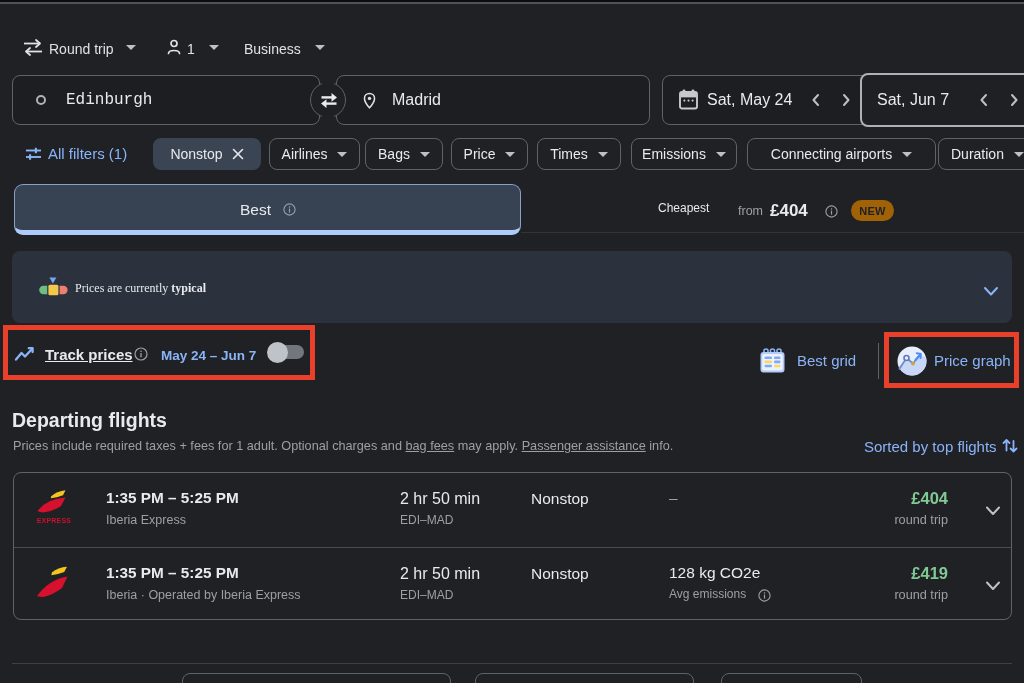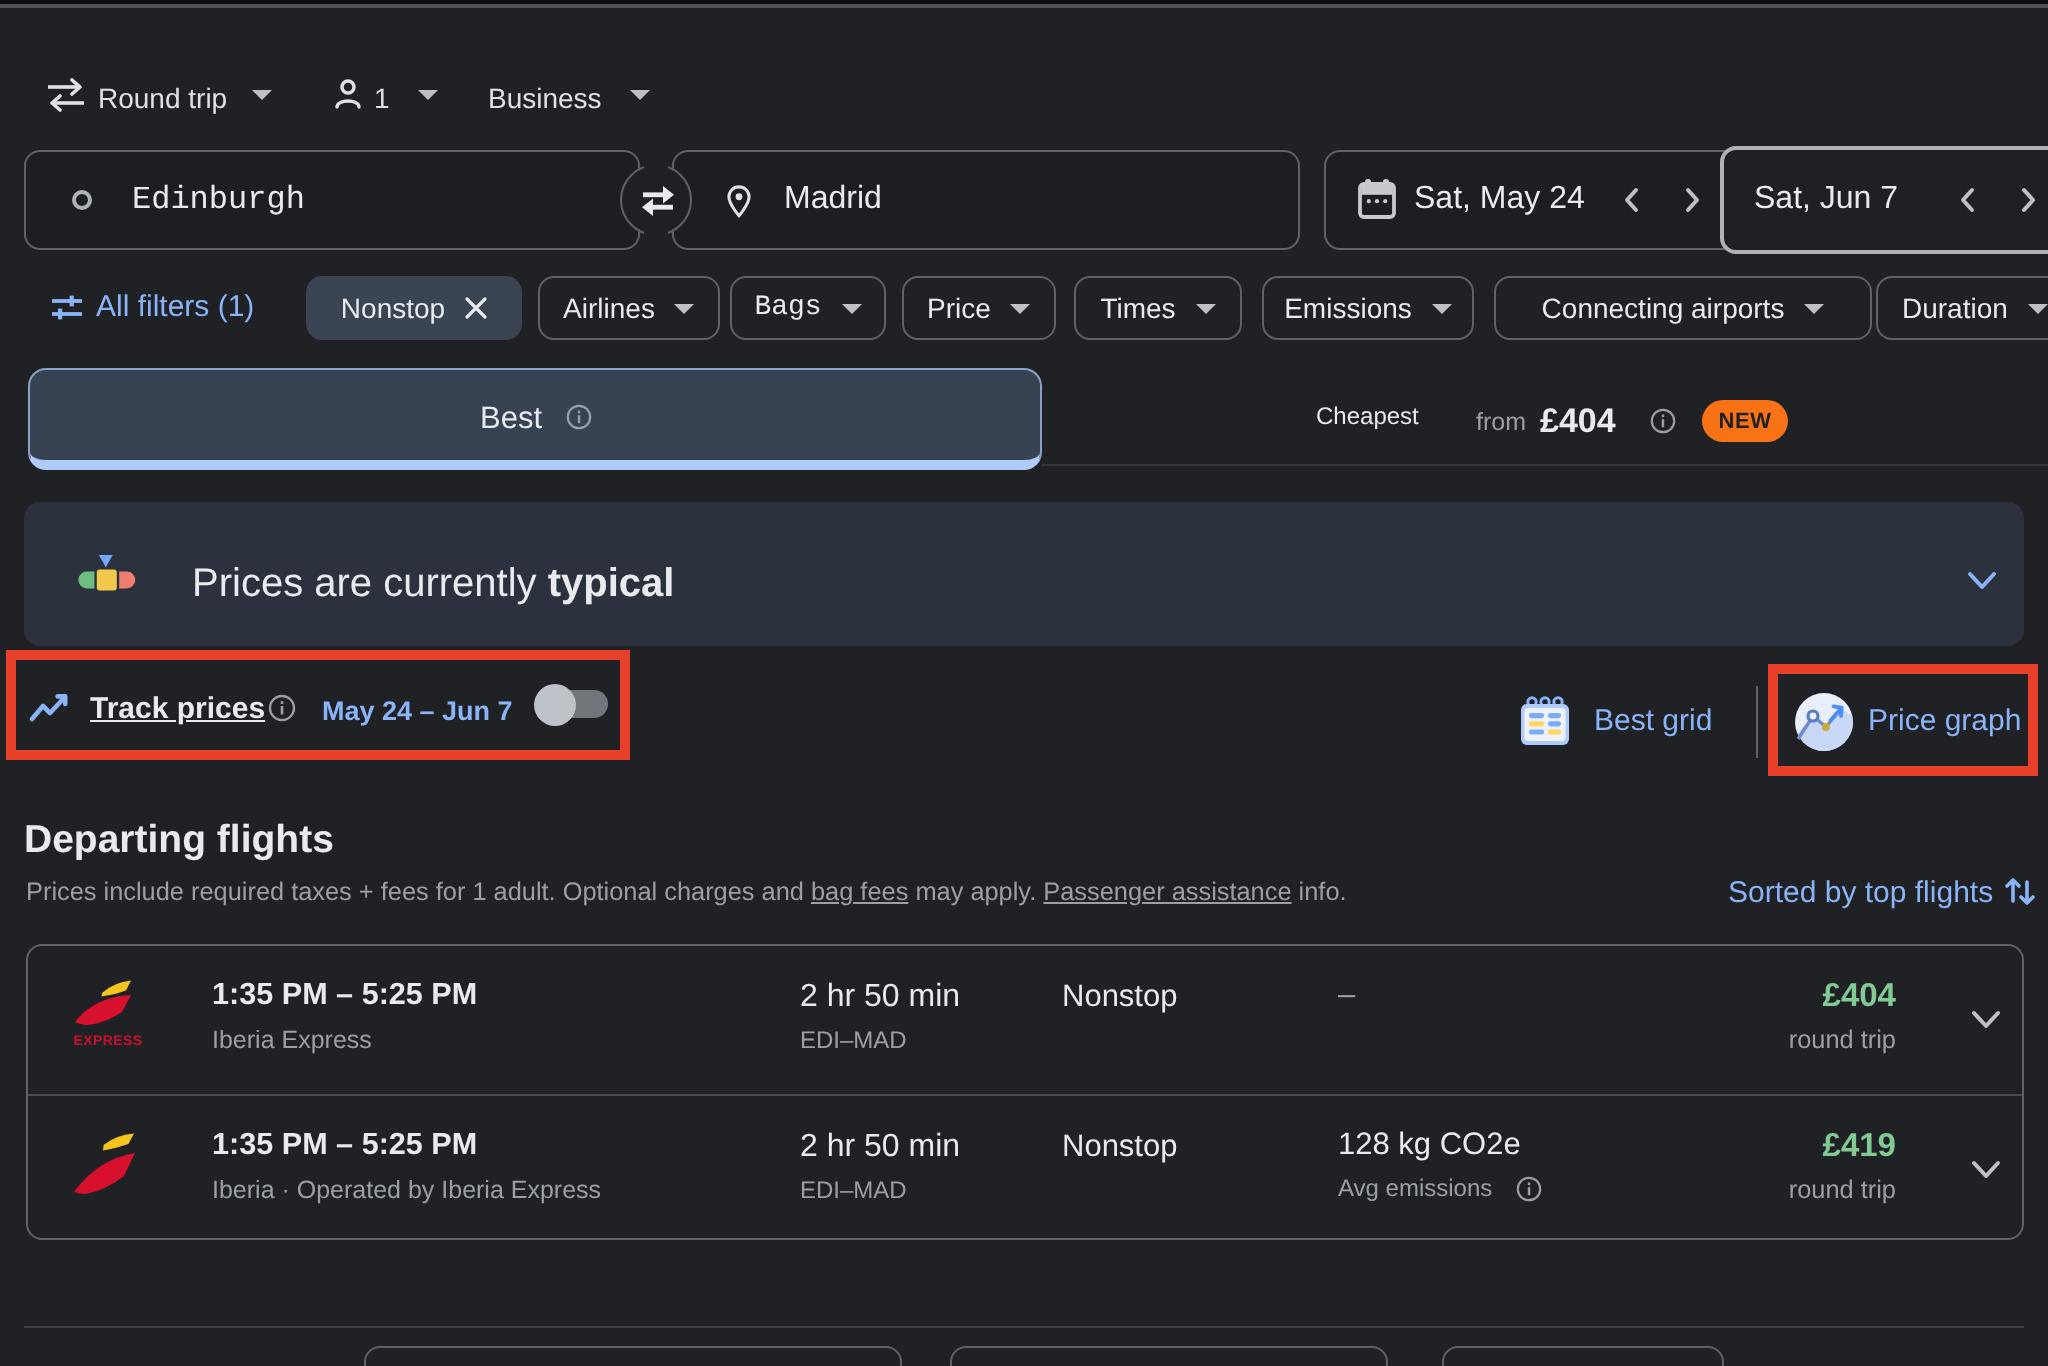--- a/index.html
+++ b/index.html
@@ -112,21 +112,21 @@
 </div>
 <div class="abs txt blue" style="left:48px;top:145px;font-size:15px;font-weight:500;">All filters (1)</div>
 
 <div class="chip" style="left:153px;width:108px;background:#3b4452;border:none;">
   <span style="font-weight:500;">Nonstop</span>
   <svg width="12" height="12" viewBox="0 0 12 12" style="margin-left:9px;">
     <path d="M1.5 1.5 L10.5 10.5 M10.5 1.5 L1.5 10.5" stroke="#e8eaed" stroke-width="1.6" stroke-linecap="round"></path>
   </svg>
 </div>
 <div class="chip" style="left:269px;width:91px;">Airlines<span class="caret" style="margin-left:10px;"></span></div>
-<div class="chip" style="left:365px;width:78px;font-family:Liberation Mono, monospace;">Bags<span class="caret" style="margin-left:10px;"></span></div>
+<div class="chip" style="left:365px;width:78px;">Bags<span class="caret" style="margin-left:10px;"></span></div>
 <div class="chip" style="left:451px;width:77px;">Price<span class="caret" style="margin-left:10px;"></span></div>
 <div class="chip" style="left:537px;width:84px;">Times<span class="caret" style="margin-left:10px;"></span></div>
 <div class="chip" style="left:631px;width:106px;">Emissions<span class="caret" style="margin-left:10px;"></span></div>
 <div class="chip" style="left:747px;width:189px;">Connecting airports<span class="caret" style="margin-left:10px;"></span></div>
 <div class="chip" style="left:938px;width:100px;justify-content:flex-start;padding-left:12px;">Duration<span class="caret" style="margin-left:10px;"></span></div>
 
 <div class="abs" style="left:521px;top:184px;width:503px;height:49px;border-bottom:1px solid #323438;"></div>
 <div class="abs" style="left:14px;top:184px;width:507px;height:51px;background:#374252;border:1px solid #8aa0c4;border-bottom:5px solid #aecbfa;border-radius:9px;"></div>
 <div class="abs txt" style="left:240px;top:201px;font-size:15.5px;font-weight:500;">Best</div>
 <div class="abs" style="left:283px;top:202px;">
@@ -139,32 +139,32 @@
 <div class="abs txt" style="left:658px;top:201px;font-size:12px;">Cheapest</div>
 <div class="abs txt sec" style="left:738px;top:204px;font-size:12.5px;">from</div>
 <div class="abs txt" style="left:770px;top:201px;font-size:17px;font-weight:700;">£404</div>
 <div class="abs" style="left:825px;top:204px;">
   <svg width="13" height="13" viewBox="0 0 13 13">
     <circle cx="6.5" cy="6.5" r="5.6" stroke="#9aa0a6" stroke-width="1.1" fill="none"></circle>
     <rect x="5.9" y="5.6" width="1.2" height="4" fill="#9aa0a6"></rect>
     <rect x="5.9" y="3.3" width="1.2" height="1.3" fill="#9aa0a6"></rect>
   </svg>
 </div>
-<div class="abs txt" style="left:851px;top:200px;width:43px;height:21px;background:#f97316;border-radius:11px;color:#202124;font-size:11px;font-weight:700;display:flex;align-items:center;justify-content:center;letter-spacing:.3px;">NEW</div>
+<div class="abs txt" style="left:851px;top:200px;width:43px;height:21px;background:#a16207;border-radius:11px;color:#202124;font-size:11px;font-weight:700;display:flex;align-items:center;justify-content:center;letter-spacing:.3px;">NEW</div>
 
 <div class="abs" style="left:12px;top:251px;width:1000px;height:72px;background:#2c323d;border-radius:8px;"></div>
 <div class="abs" style="left:39px;top:277px;">
   <svg width="29" height="19" viewBox="0 0 29 19">
     <path d="M10.4 0.5 L17.4 0.5 L13.9 6.6 Z" fill="#75a5f9"></path>
     <path d="M8.2 8.8 L4.4 8.8 A4.2 4.2 0 0 0 4.4 17.2 L8.2 17.2 Z" fill="#6ebe82"></path>
     <rect x="9.4" y="7.8" width="10" height="10.4" rx="1.5" fill="#f2c94c"></rect>
     <path d="M20.6 8.8 L24.4 8.8 A4.2 4.2 0 0 1 24.4 17.2 L20.6 17.2 Z" fill="#ee7e72"></path>
   </svg>
 </div>
-<div class="abs txt" style="left:96px;top:281px;font-size:20px;">Prices are currently <b>typical</b></div>
+<div class="abs txt" style="left:75px;top:281px;font-size:12px;font-family:Liberation Serif, serif;">Prices are currently <b>typical</b></div>
 <div class="abs" style="left:983px;top:283px;">
   <svg width="16" height="12" viewBox="0 0 16 12">
       <path d="M2 3 L8 9.5 L14 3" stroke="#8ab4f8" stroke-width="2" fill="none" stroke-linecap="round" stroke-linejoin="round"></path>
     </svg>
 </div>
 
 <div class="abs" style="left:3px;top:325px;width:312px;height:55px;border:5px solid #e8402a;"></div>
 <div class="abs" style="left:14px;top:345px;">
   <svg width="21" height="18" viewBox="0 0 21 18">
     <path d="M2 14.5 L7.5 8 L11 11.5 L18 4" stroke="#8ab4f8" stroke-width="2.3" fill="none" stroke-linecap="round" stroke-linejoin="round"></path>

